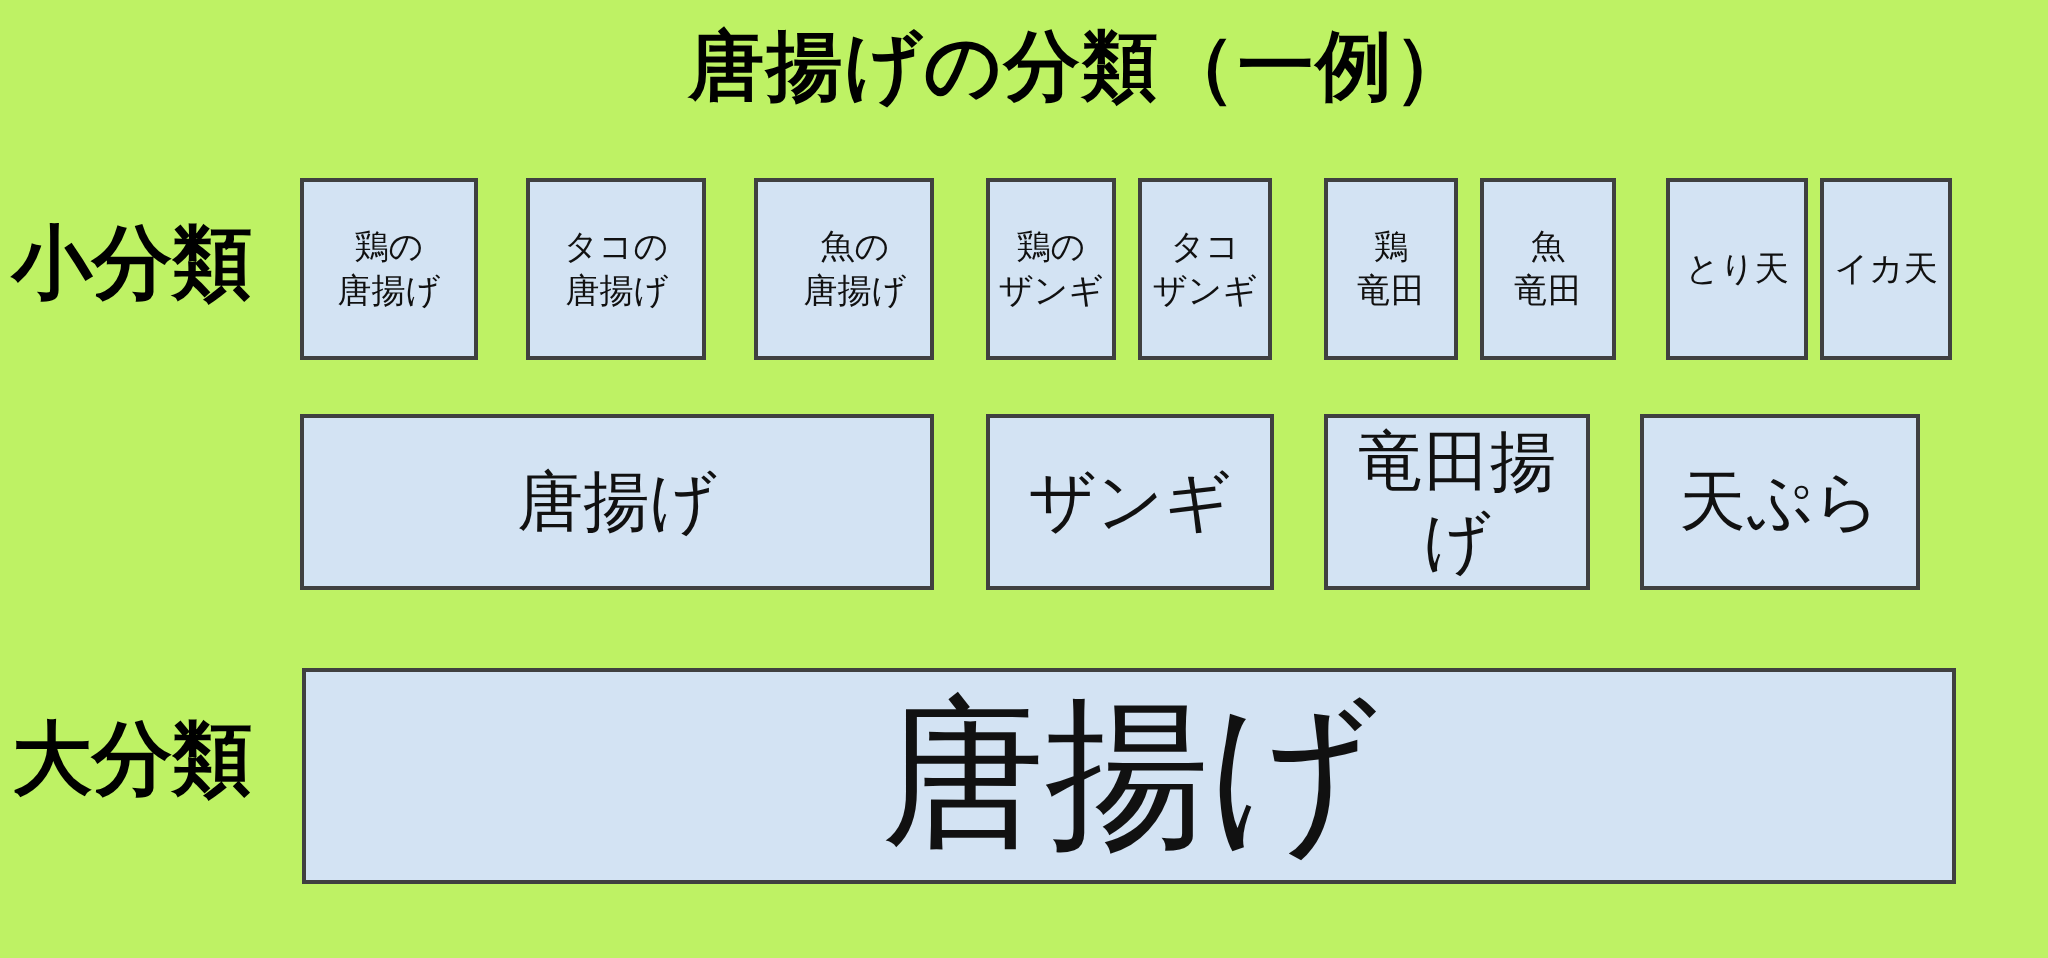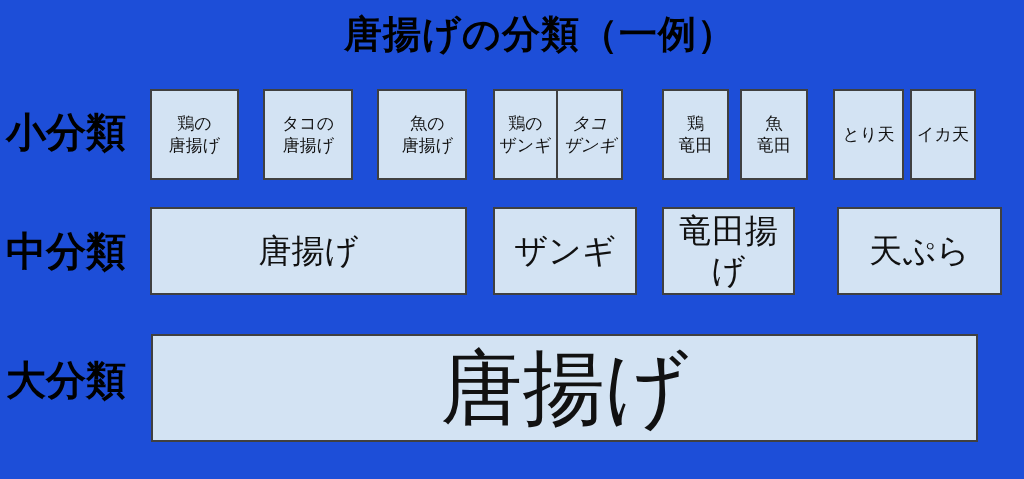--- a/index.html
+++ b/index.html
@@ -5,21 +5,21 @@
   html, body {
     margin: 0;
     padding: 0;
     background: #ffffff;
     font-family: "Liberation Sans", sans-serif;
   }
   .canvas {
     position: relative;
     width: 1024px;
     height: 479px;
-    background: #1d4ed8;
+    background: #bef264;
     overflow: hidden;
     color: #111111;
   }
   .title {
     position: absolute;
     top: 12px;
     left: 56px;
     width: 968px;
     margin: 0;
     text-align: center;
@@ -58,46 +58,45 @@
     white-space: pre-line;
     color: #111111;
   }
 
   
   .small { top: 89px; height: 91px; font-size: 17px; line-height: 22px; }
   .sb1 { left: 150px; width: 89px; }
   .sb2 { left: 263px; width: 90px; text-align: right; }
   .sb3 { left: 377px; width: 90px; padding-left: 11px; }
   .sb4 { left: 493px; width: 65px; }
-  .sb5 { left: 556px; width: 67px; font-style: italic; }
+  .sb5 { left: 569px; width: 67px; }
   .sb6 { left: 662px; width: 67px; }
   .sb7 { left: 740px; width: 68px; }
   .sb8 { left: 833px; width: 71px; }
   .sb9 { left: 910px; width: 66px; }
 
   
   .medium { top: 207px; height: 88px; font-size: 33px; line-height: 40px; }
   .mb1 { left: 150px; width: 317px; }
   .mb2 { left: 493px; width: 144px; }
   .mb3 { left: 662px; width: 133px; }
-  .mb4 { left: 837px; width: 165px; }
+  .mb4 { left: 820px; width: 140px; }
 
   
   .large { top: 334px; height: 108px; font-size: 82px; line-height: 100px; }
   .lb1 { left: 151px; width: 827px; }
 </style>
 </head>
 <body>
 
 <div class="canvas">
 
   <h1 class="title">唐揚げの分類（一例）</h1>
 
   <div class="row-label lbl-small">小分類</div>
-  <div class="row-label lbl-medium">中分類</div>
   <div class="row-label lbl-large">大分類</div>
 
   <div class="box small sb1">
     <span>鶏の
 唐揚げ</span>
   </div>
   <div class="box small sb2">
     <span>タコの
 唐揚げ</span>
   </div>

